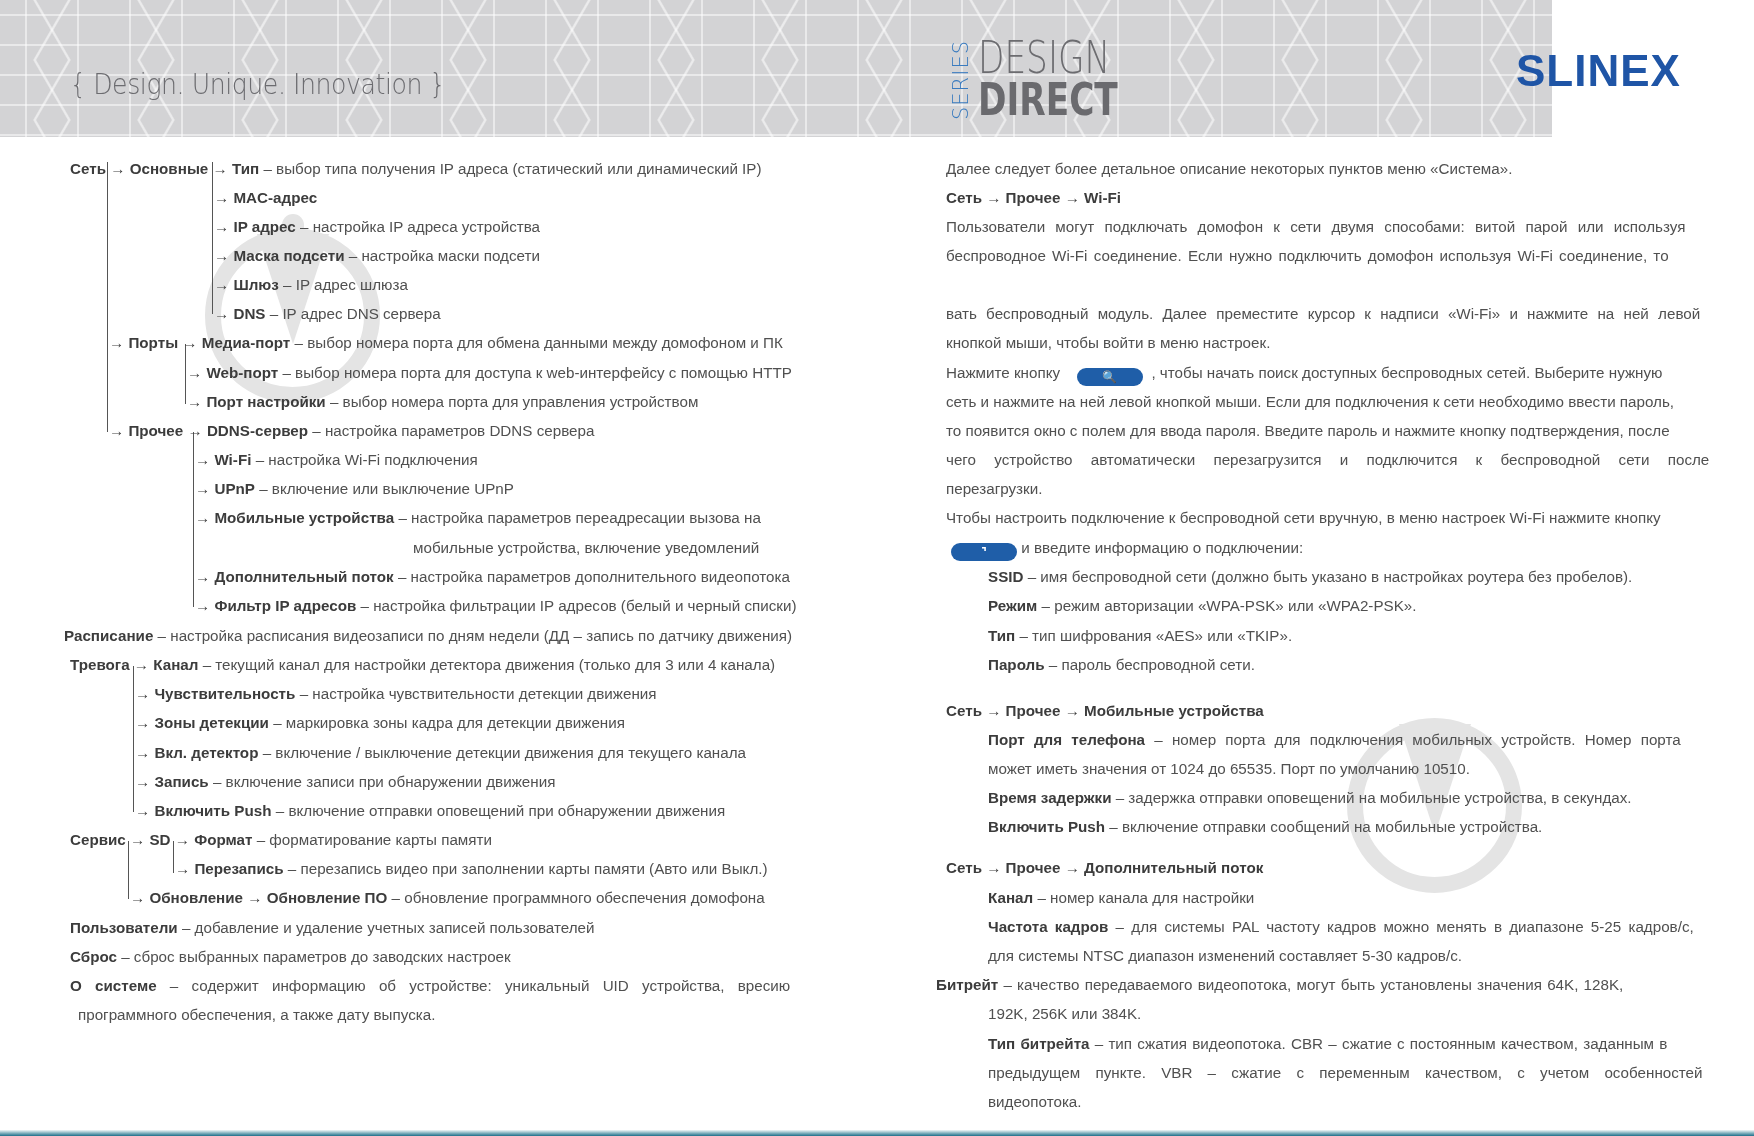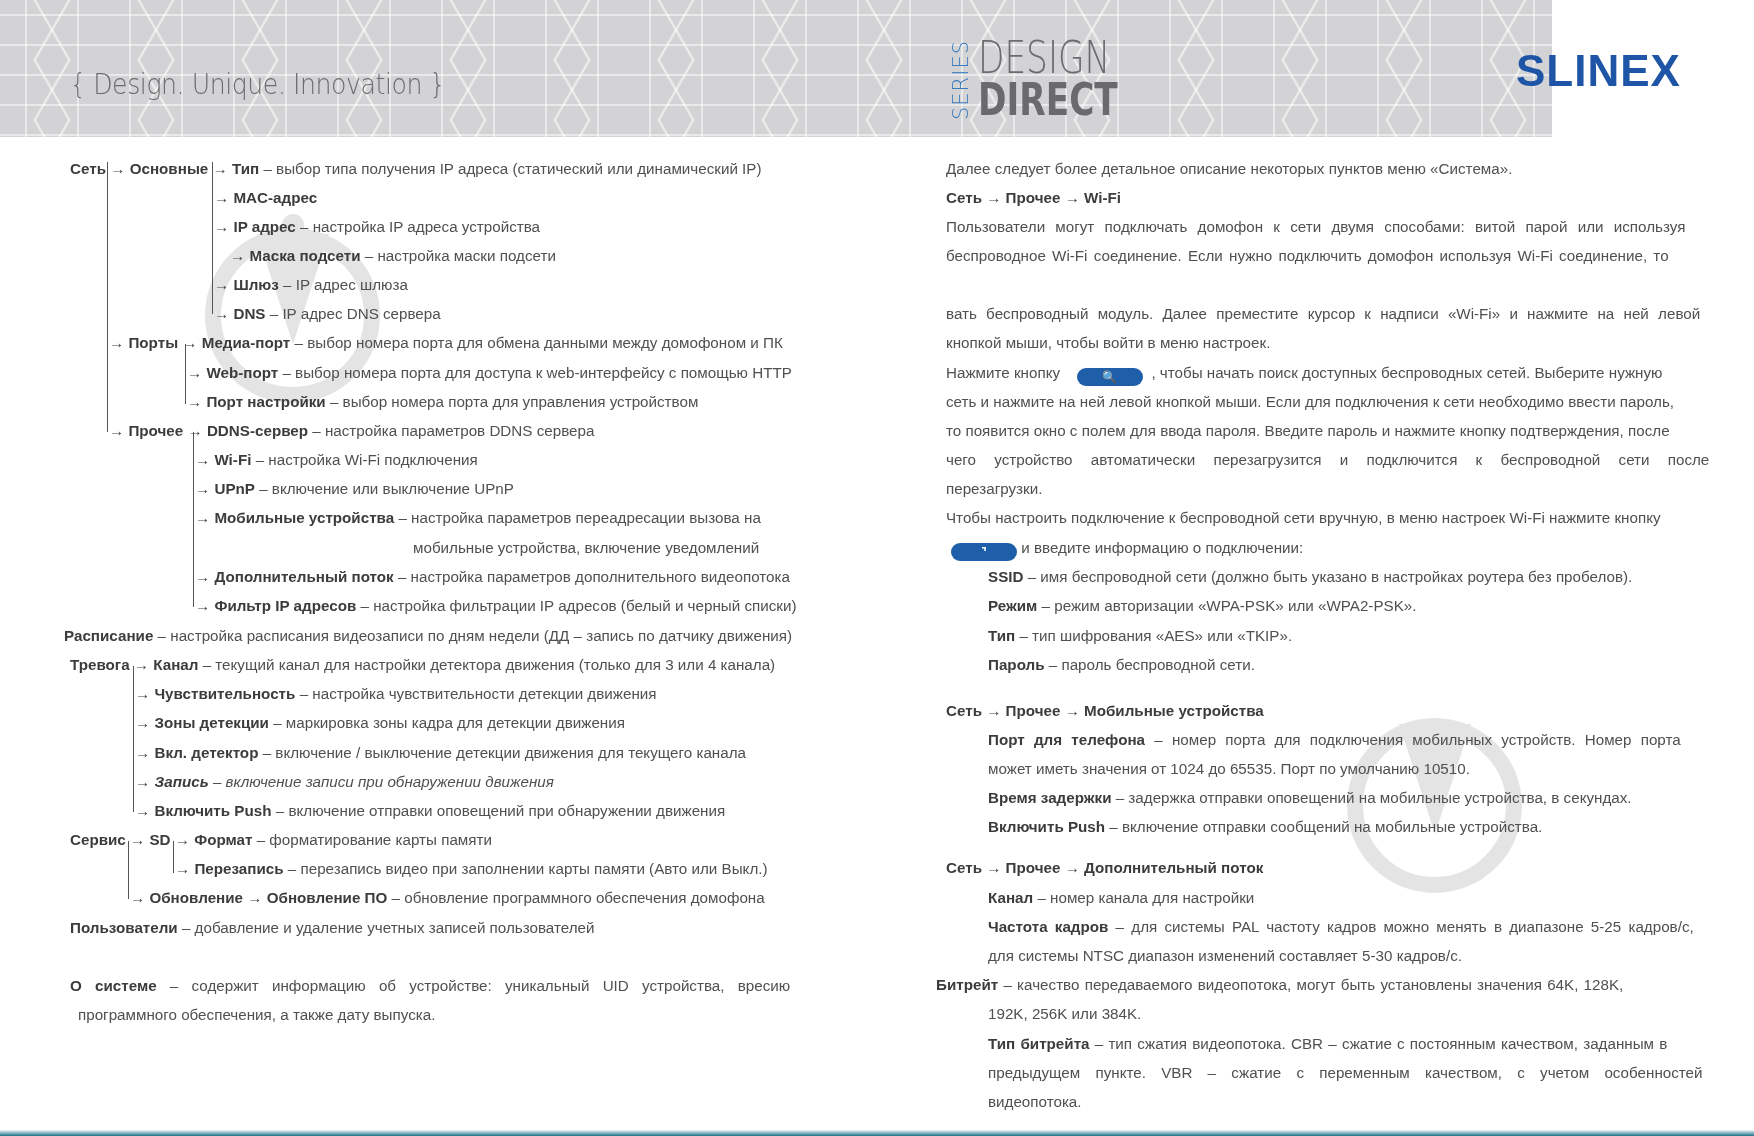--- a/index.html
+++ b/index.html
@@ -124,21 +124,21 @@
   <div class="vline" style="left:193px;top:432px;height:175px;"></div>
   <div class="vline" style="left:133px;top:666px;height:146px;"></div>
   <div class="vline" style="left:128px;top:841px;height:58px;"></div>
   <div class="vline" style="left:173px;top:841px;height:32px;"></div>
 
   <div class="line" style="left:70px;top:159px;">
     <b>Сеть</b> <span class="arr">→</span> <b>Основные</b> <span class="arr">→</span> <b>Тип</b><span> – выбор типа получения IP адреса (статический или динамический IP)</span>
   </div>
   <div class="line" style="left:214px;top:188px;"><span class="arr">→ </span><b>MAC-адрес</b><span></span></div>
   <div class="line" style="left:214px;top:217px;"><span class="arr">→ </span><b>IP адрес</b><span> – настройка IP адреса устройства</span></div>
-  <div class="line" style="left:214px;top:246px;padding-left:16px;"><span class="arr">→ </span><b>Маска подсети</b><span> – настройка маски подсети</span></div>
+  <div class="line" style="left:214px;top:246px;"><span class="arr">→ </span><b>Маска подсети</b><span> – настройка маски подсети</span></div>
   <div class="line" style="left:214px;top:275px;"><span class="arr">→ </span><b>Шлюз</b><span> – IP адрес шлюза</span></div>
   <div class="line" style="left:214px;top:304px;"><span class="arr">→ </span><b>DNS</b><span> – IP адрес DNS сервера</span></div>
 
   <div class="line" style="left:109px;top:333px;">
     <span class="arr">→ </span><b>Порты</b> <span class="arr">→</span> <b>Медиа-порт</b><span> – выбор номера порта для обмена данными между домофоном и ПК</span>
   </div>
   <div class="line" style="left:187px;top:363px;"><span class="arr">→ </span><b>Web-порт</b><span> – выбор номера порта для доступа к web-интерфейсу с помощью HTTP</span></div>
   <div class="line" style="left:187px;top:392px;"><span class="arr">→ </span><b>Порт настройки</b><span> – выбор номера порта для управления устройством</span></div>
 
   <div class="line" style="left:109px;top:421px;">
@@ -152,32 +152,33 @@
   <div class="line" style="left:195px;top:596px;"><span class="arr">→ </span><b>Фильтр IP адресов</b><span> – настройка фильтрации IP адресов (белый и черный списки)</span></div>
 
   <div class="line" style="left:64px;top:626px;"><b>Расписание</b><span> – настройка расписания видеозаписи по дням недели (ДД – запись по датчику движения)</span></div>
 
   <div class="line" style="left:70px;top:655px;">
     <b>Тревога</b> <span class="arr">→</span> <b>Канал</b><span> – текущий канал для настройки детектора движения (только для 3 или 4 канала)</span>
   </div>
   <div class="line" style="left:135px;top:684px;"><span class="arr">→ </span><b>Чувствительность</b><span> – настройка чувствительности детекции движения</span></div>
   <div class="line" style="left:135px;top:713px;"><span class="arr">→ </span><b>Зоны детекции</b><span> – маркировка зоны кадра для детекции движения</span></div>
   <div class="line" style="left:135px;top:743px;"><span class="arr">→ </span><b>Вкл. детектор</b><span> – включение / выключение детекции движения для текущего канала</span></div>
-  <div class="line" style="left:135px;top:772px;font-style:italic;"><span class="arr">→ </span><b>Запись</b><span> – включение записи при обнаружении движения</span></div>
+  <div class="line" style="left:135px;top:772px;"><span class="arr">→ </span><b>Запись</b><span> – включение записи при обнаружении движения</span></div>
   <div class="line" style="left:135px;top:801px;"><span class="arr">→ </span><b>Включить Push</b><span> – включение отправки оповещений при обнаружении движения</span></div>
 
   <div class="line" style="left:70px;top:830px;">
     <b>Сервис</b> <span class="arr">→</span> <b>SD</b> <span class="arr">→</span> <b>Формат</b><span> – форматирование карты памяти</span>
   </div>
   <div class="line" style="left:175px;top:859px;"><span class="arr">→ </span><b>Перезапись</b><span> – перезапись видео при заполнении карты памяти (Авто или Выкл.)</span></div>
   <div class="line" style="left:130px;top:888px;">
     <span class="arr">→ </span><b>Обновление</b> <span class="arr">→</span> <b>Обновление ПО</b><span> – обновление программного обеспечения домофона</span>
   </div>
 
   <div class="line" style="left:70px;top:918px;"><b>Пользователи</b><span> – добавление и удаление учетных записей пользователей</span></div>
+  <div class="line" style="left:70px;top:947px;"><b>Сброс</b><span> – сброс выбранных параметров до заводских настроек</span></div>
   <div class="line just" style="left:70px;top:976px;width:736px;word-spacing:9px;"><b>О системе</b><span> – содержит информацию об устройстве: уникальный UID устройства, вресию</span></div>
   <div class="line" style="left:70px;top:1005px;margin-left:8px;">программного обеспечения, а также дату выпуска.</div>
 
   <div class="line" style="left:946px;top:159px;">Далее следует более детальное описание некоторых пунктов меню «Система».</div>
   <div class="line" style="left:946px;top:188px;"><b>Сеть → Прочее → Wi-Fi</b></div>
 
   <div class="line" style="left:946px;top:217px;word-spacing:6px;">Пользователи могут подключать домофон к сети двумя способами: витой парой или используя</div>
   <div class="line" style="left:946px;top:246px;word-spacing:2px;">беспроводное Wi-Fi соединение. Если нужно подключить домофон используя Wi-Fi соединение, то</div>
   <div class="line" style="left:946px;top:304px;word-spacing:5px;">вать беспроводный модуль. Далее преместите курсор к надписи «Wi-Fi» и нажмите на ней левой</div>
   <div class="line" style="left:946px;top:333px;">кнопкой мыши, чтобы войти в меню настроек.</div>

